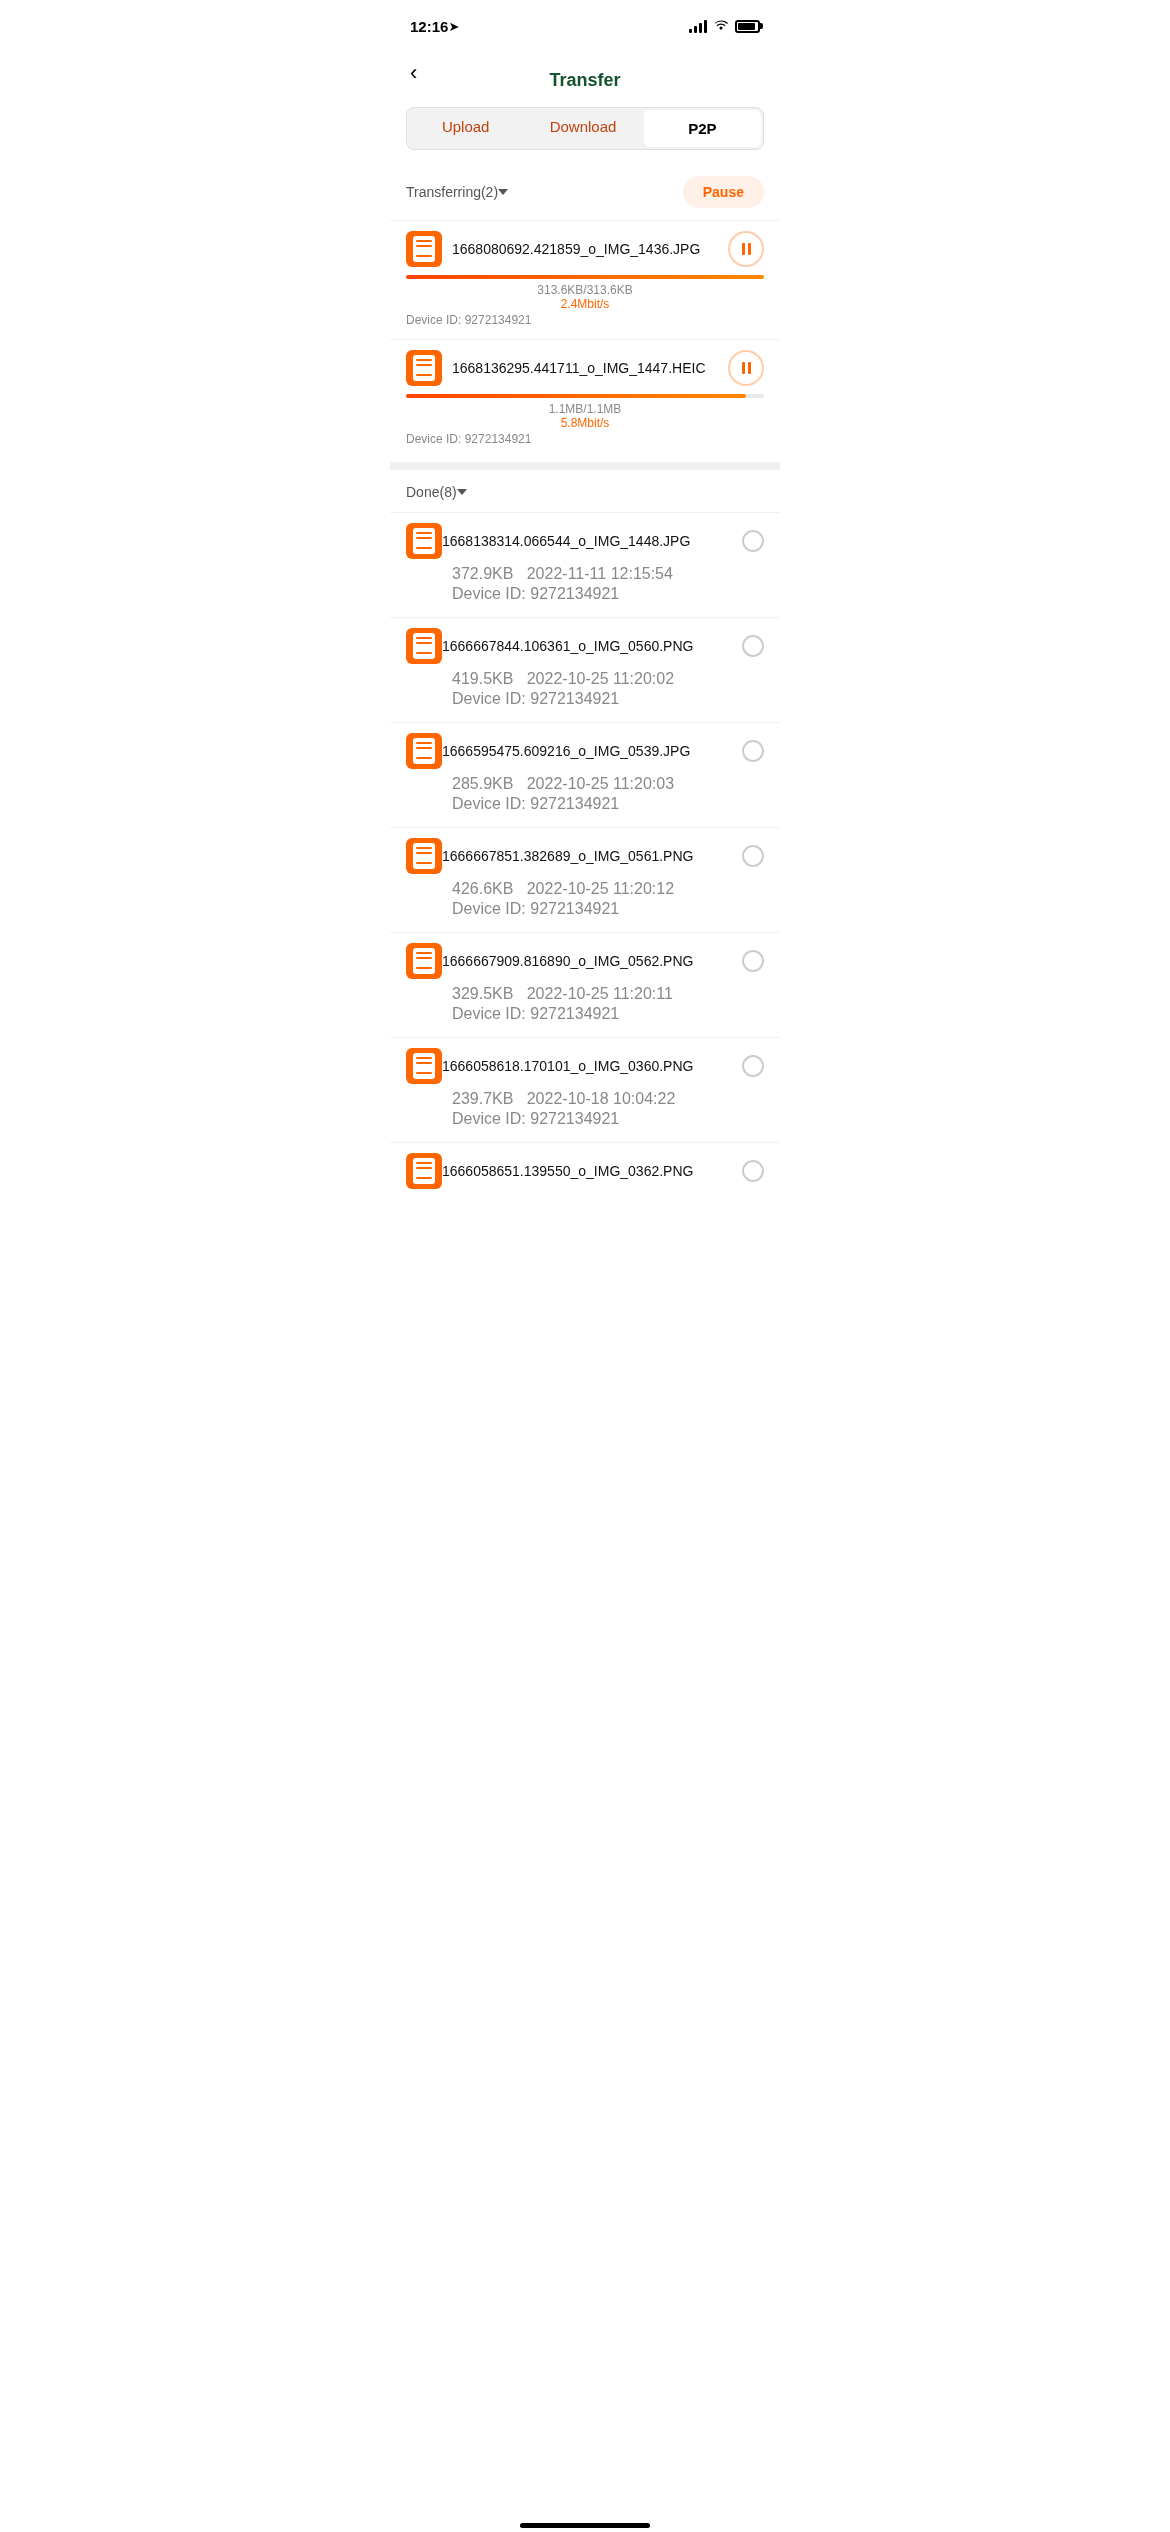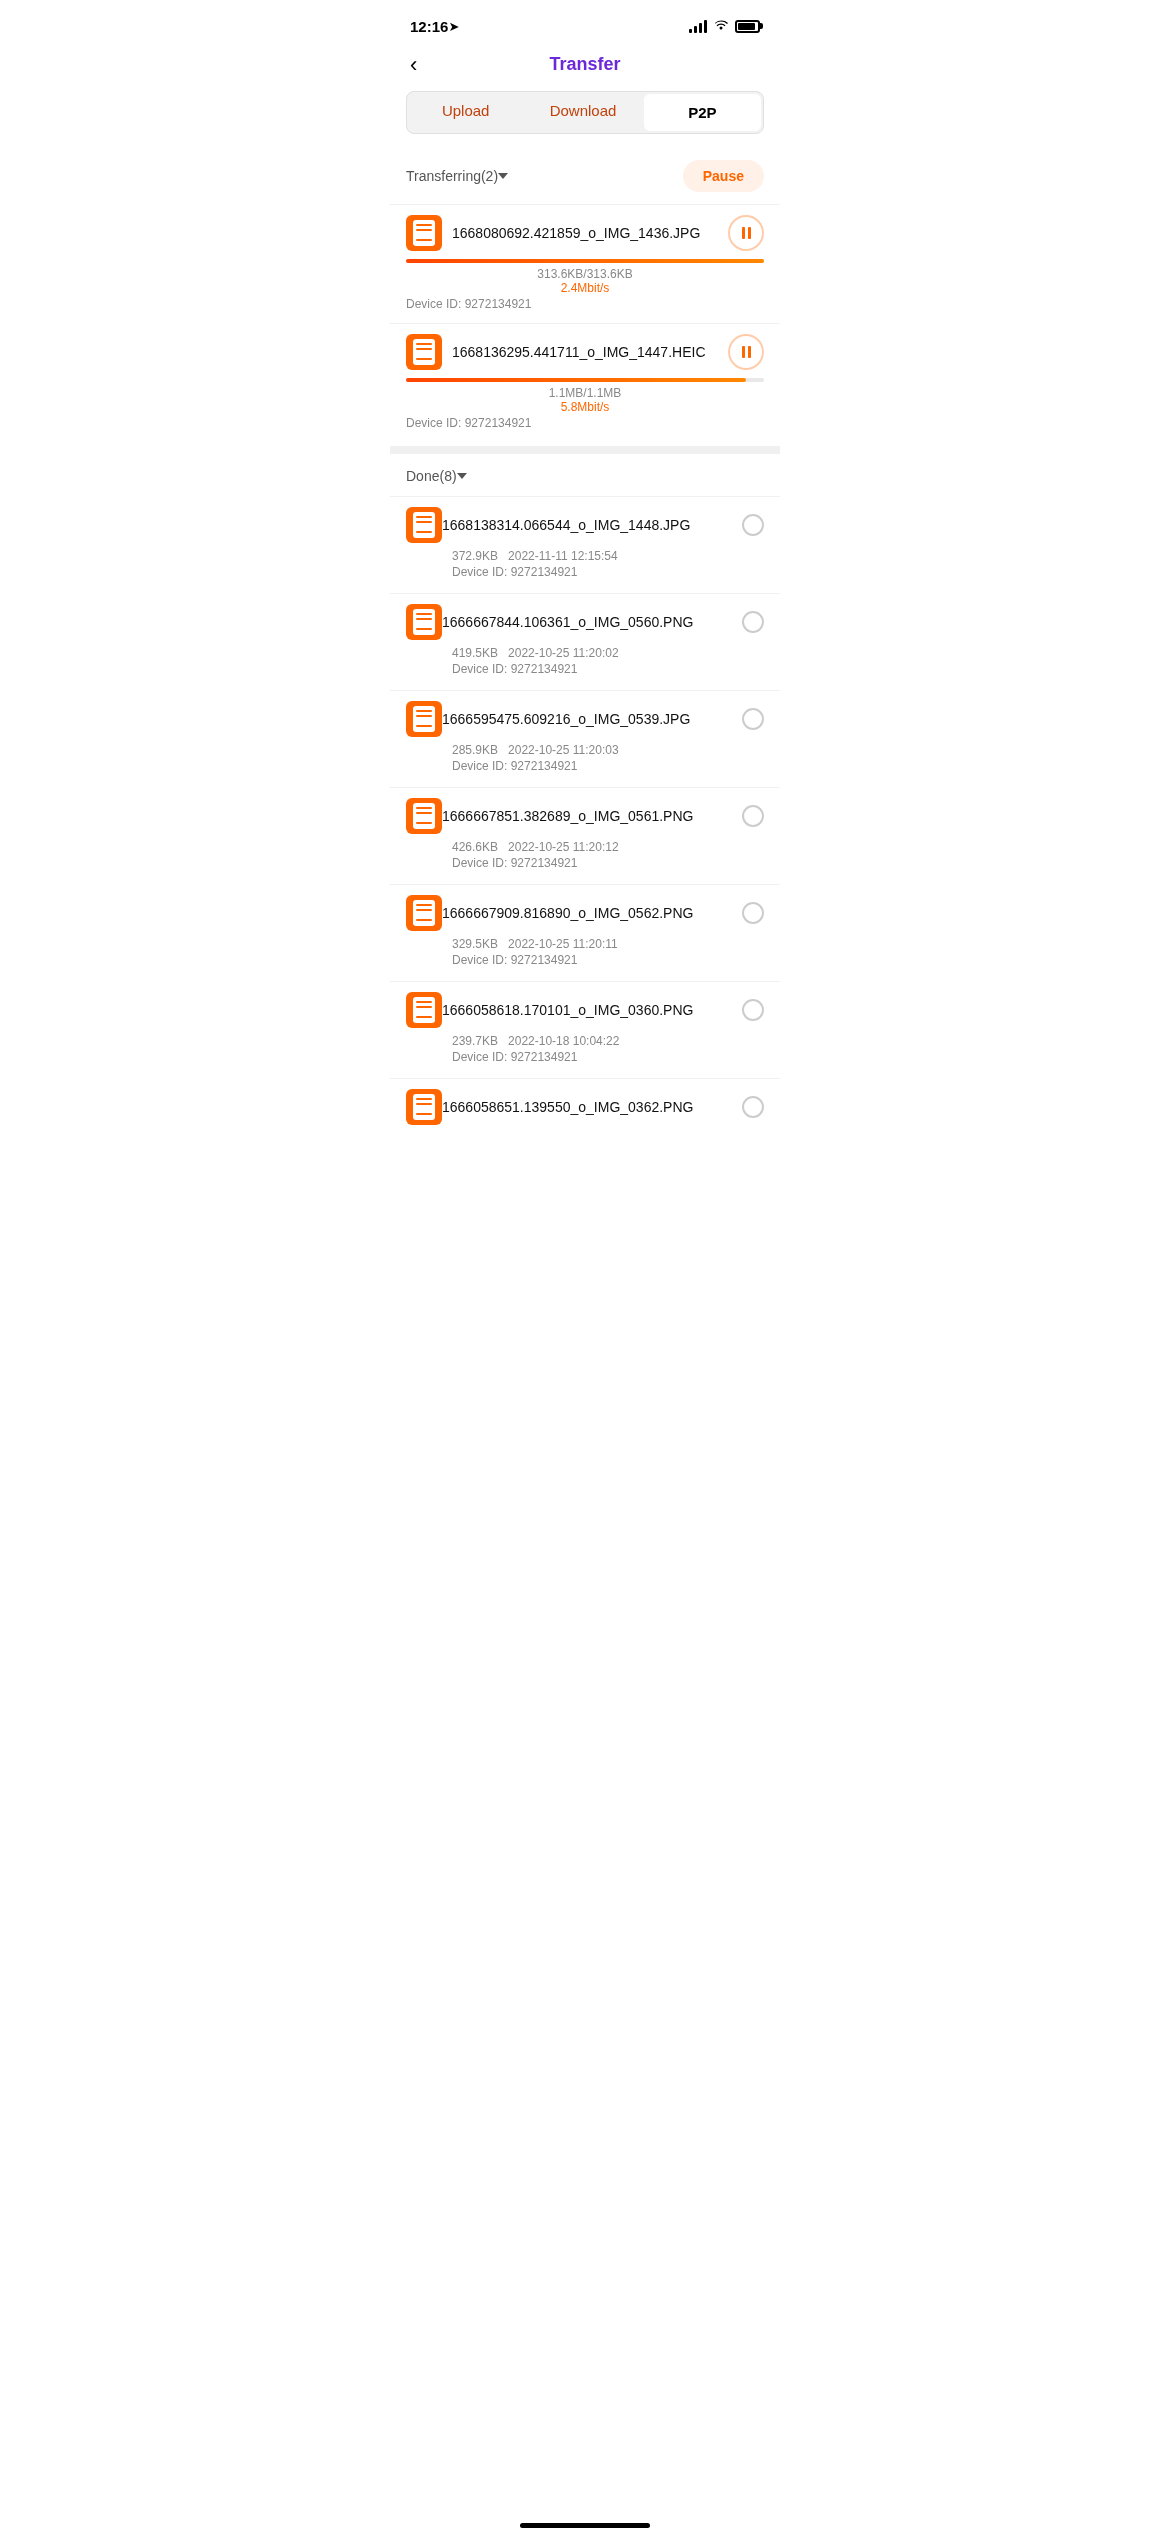--- a/index.html
+++ b/index.html
@@ -88,21 +88,22 @@
       position: absolute;
       left: 20px;
       font-size: 22px;
       color: #000;
       cursor: pointer;
       font-weight: 300;
     }
     .header-title {
       font-size: 18px;
       font-weight: 700;
-      color: #6d28d9;
+      color: #14532d;
+      margin-top: 16px;
     }
 
     
     .tabs {
       display: flex;
       margin: 0 16px 16px;
       border: 1px solid #e0e0e0;
       border-radius: 8px;
       overflow: hidden;
       background: #f2f2f2;
@@ -308,21 +309,21 @@
     .radio-circle {
       width: 22px;
       height: 22px;
       border-radius: 50%;
       border: 2px solid #ccc;
       background: #fff;
       flex-shrink: 0;
       cursor: pointer;
     }
     .done-meta {
-      font-size: 12px;
+      font-size: 16px;
       color: #888;
       margin-bottom: 2px;
       padding-left: 46px;
     }
 
     
     .partial-item {
       padding: 10px 16px 0;
       border-top: 1px solid #f0f0f0;
     }

